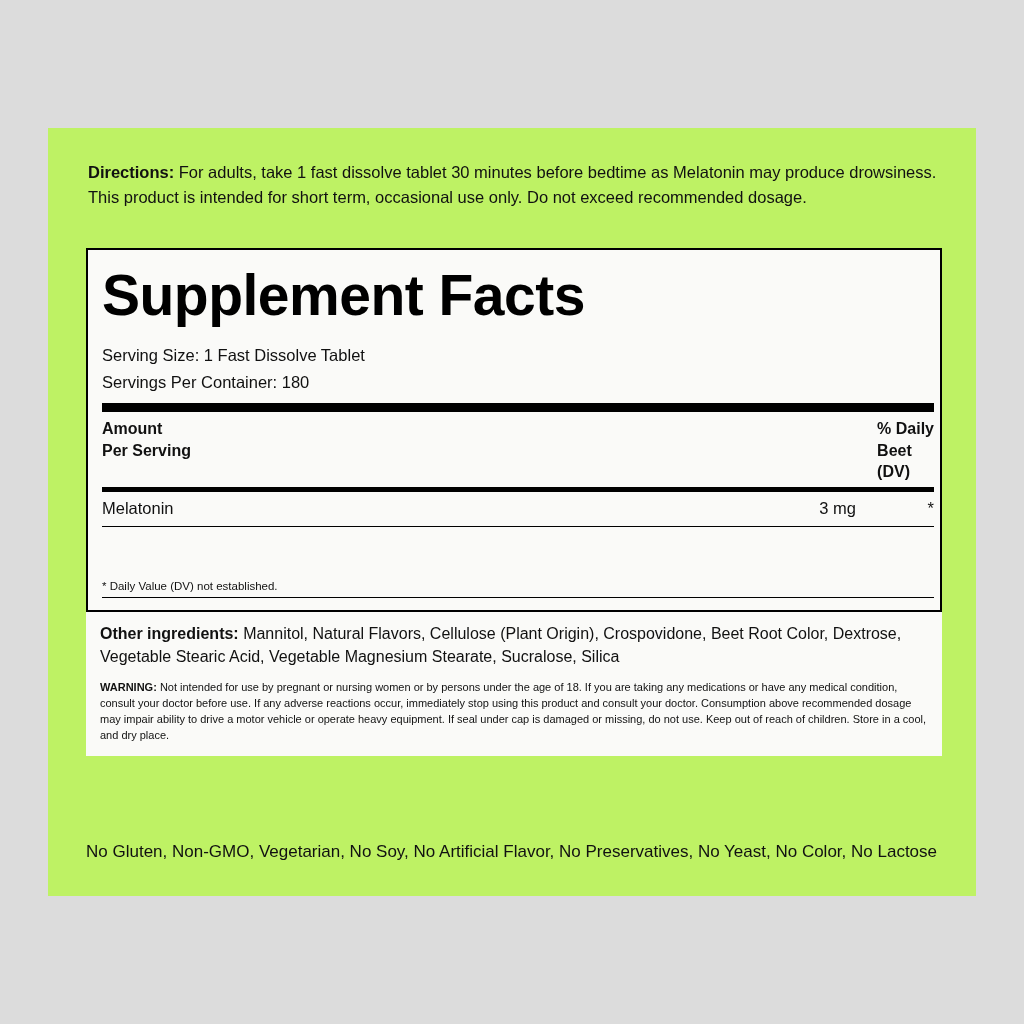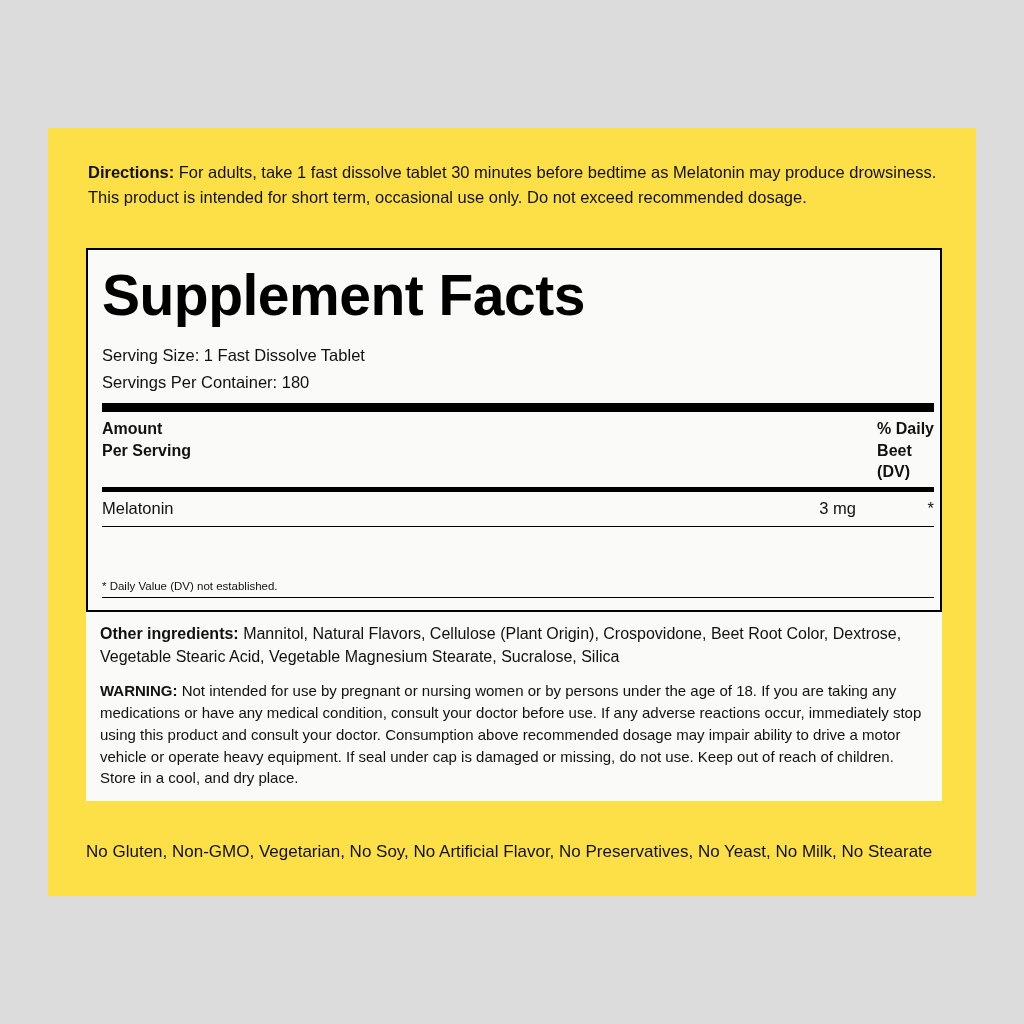--- a/index.html
+++ b/index.html
@@ -14,21 +14,21 @@
     color: #111111;
     overflow: hidden;
   }
 
   .panel {
     position: absolute;
     left: 48px;
     top: 128px;
     width: 928px;
     height: 768px;
-    background: #fde047;
+    background: #bef264;
     box-sizing: border-box;
   }
 
   .directions {
     position: absolute;
     left: 40px;
     top: 32px;
     width: 852px;
     font-size: 16.5px;
     line-height: 1.53;
@@ -131,21 +131,21 @@
   }
   .other-ing {
     font-size: 16px;
     line-height: 1.45;
   }
   .other-ing b {
     font-weight: bold;
   }
   .warning {
     margin-top: 12px;
-    font-size: 15px;
+    font-size: 11px;
     line-height: 1.45;
   }
   .warning b {
     font-weight: bold;
   }
 
   .claims {
     position: absolute;
     left: 38px;
     bottom: 30px;
@@ -204,15 +204,15 @@
     <div class="other-block">
       <div class="other-ing">
         <b>Other ingredients:</b><span> Mannitol, Natural Flavors, Cellulose (Plant Origin), Crospovidone, Beet Root Color, Dextrose, Vegetable Stearic Acid, Vegetable Magnesium Stearate, Sucralose, Silica</span>
       </div>
       <div class="warning">
         <b>WARNING:</b><span> Not intended for use by pregnant or nursing women or by persons under the age of 18. If you are taking any medications or have any medical condition, consult your doctor before use. If any adverse reactions occur, immediately stop using this product and consult your doctor. Consumption above recommended dosage may impair ability to drive a motor vehicle or operate heavy equipment. If seal under cap is damaged or missing, do not use. Keep out of reach of children. Store in a cool, and dry place.</span>
       </div>
     </div>
   </div>
 
-  <div class="claims">No Gluten, Non-GMO, Vegetarian, No Soy, No Artificial Flavor, No Preservatives, No Yeast, No Milk, No Stearate</div>
+  <div class="claims">No Gluten, Non-GMO, Vegetarian, No Soy, No Artificial Flavor, No Preservatives, No Yeast, No Color, No Lactose</div>
 
 </div>
 
 </body></html>

